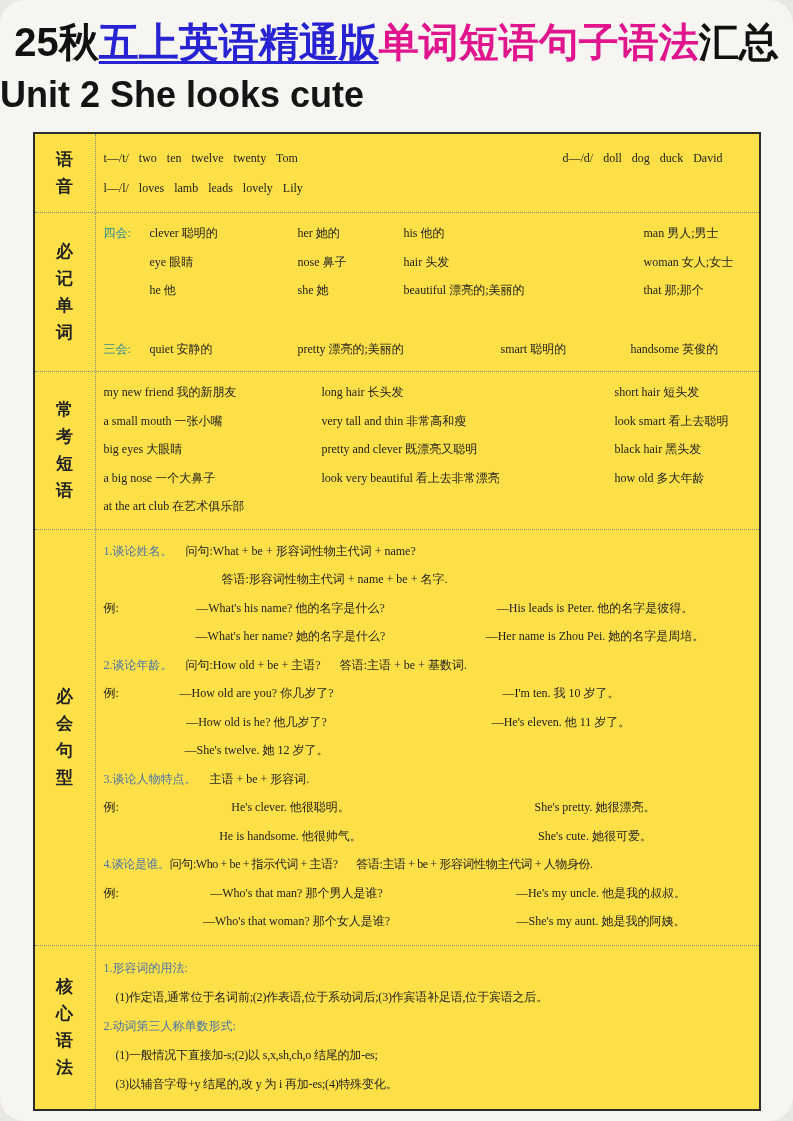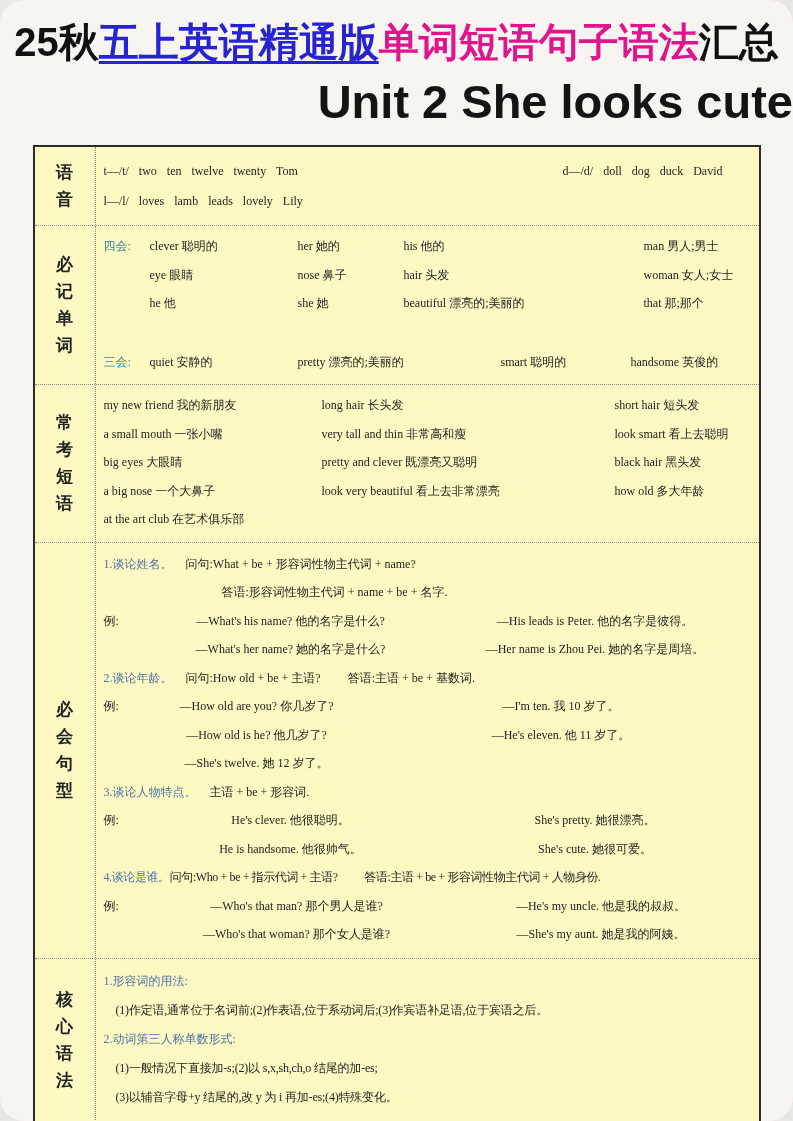--- a/index.html
+++ b/index.html
@@ -11,25 +11,25 @@
   }
   .title {
     margin:0; padding-top:20px; text-align:center;
     font-family:"Liberation Sans","DejaVu Sans",sans-serif;
     font-size:40px; font-weight:bold; letter-spacing:0px; line-height:1.1;
   }
   .t-black { color:#111111; }
   .t-blue  { color:#2823d2; text-decoration:underline; text-decoration-thickness:3px; text-underline-offset:5px; }
   .t-magenta { color:#e0158d; }
   .subtitle {
-    margin:10px 0 16px; text-align:right;
+    margin:10px 0 16px; text-align:left;
     font-family:"Liberation Sans","DejaVu Sans",sans-serif;
-    font-size:47px; font-weight:600; color:#141414;
-  }
-  .sheet { width:724px; margin:0 auto; border:2px solid #2b2b2b; background:#fef9c3; }
+    font-size:36px; font-weight:600; color:#141414;
+  }
+  .sheet { width:724px; margin:0 auto; border:2px solid #2b2b2b; background:#fde047; }
   .row { display:flex; }
   .row + .row { border-top:1.5px dotted #8a8a8a; }
   .label-col {
     flex:0 0 60px; border-right:1.5px dotted #8a8a8a;
     display:flex; align-items:center; justify-content:center;
   }
   .label-col .vlabel {
     width:1.15em; text-align:center; word-break:break-all;
     font-family:"Liberation Sans","DejaVu Sans",sans-serif;
     font-weight:bold; font-size:17px; line-height:1.6; color:#222;
@@ -49,21 +49,21 @@
 
   
   .prow { display:grid; grid-template-columns:218px 293px 1fr; line-height:28.5px; }
   .pc { white-space:nowrap; }
 
   
   .patterns { padding-top:7px; padding-bottom:9px; }
   .pline { line-height:28.5px; }
   .phead { color:#4a74a8; }
   .prule { margin-left:10px; }
-  .prule2 { margin-left:24px; }
+  .prule2 { margin-left:16px; }
   .p-sub { margin-left:118px; line-height:28.5px; }
   .tight { letter-spacing:-0.4px; }
   .exrow { display:grid; line-height:28.5px; }
   .exrow.e1 { grid-template-columns:36px 302px 1fr; }
   .exrow.e2 { grid-template-columns:36px 234px 1fr; }
   .exrow.e3 { grid-template-columns:36px 302px 1fr; }
   .exrow.e4 { grid-template-columns:36px 314px 1fr; }
   .exprefix { }
   .exq,.exa { white-space:nowrap;text-align:center; }
 

